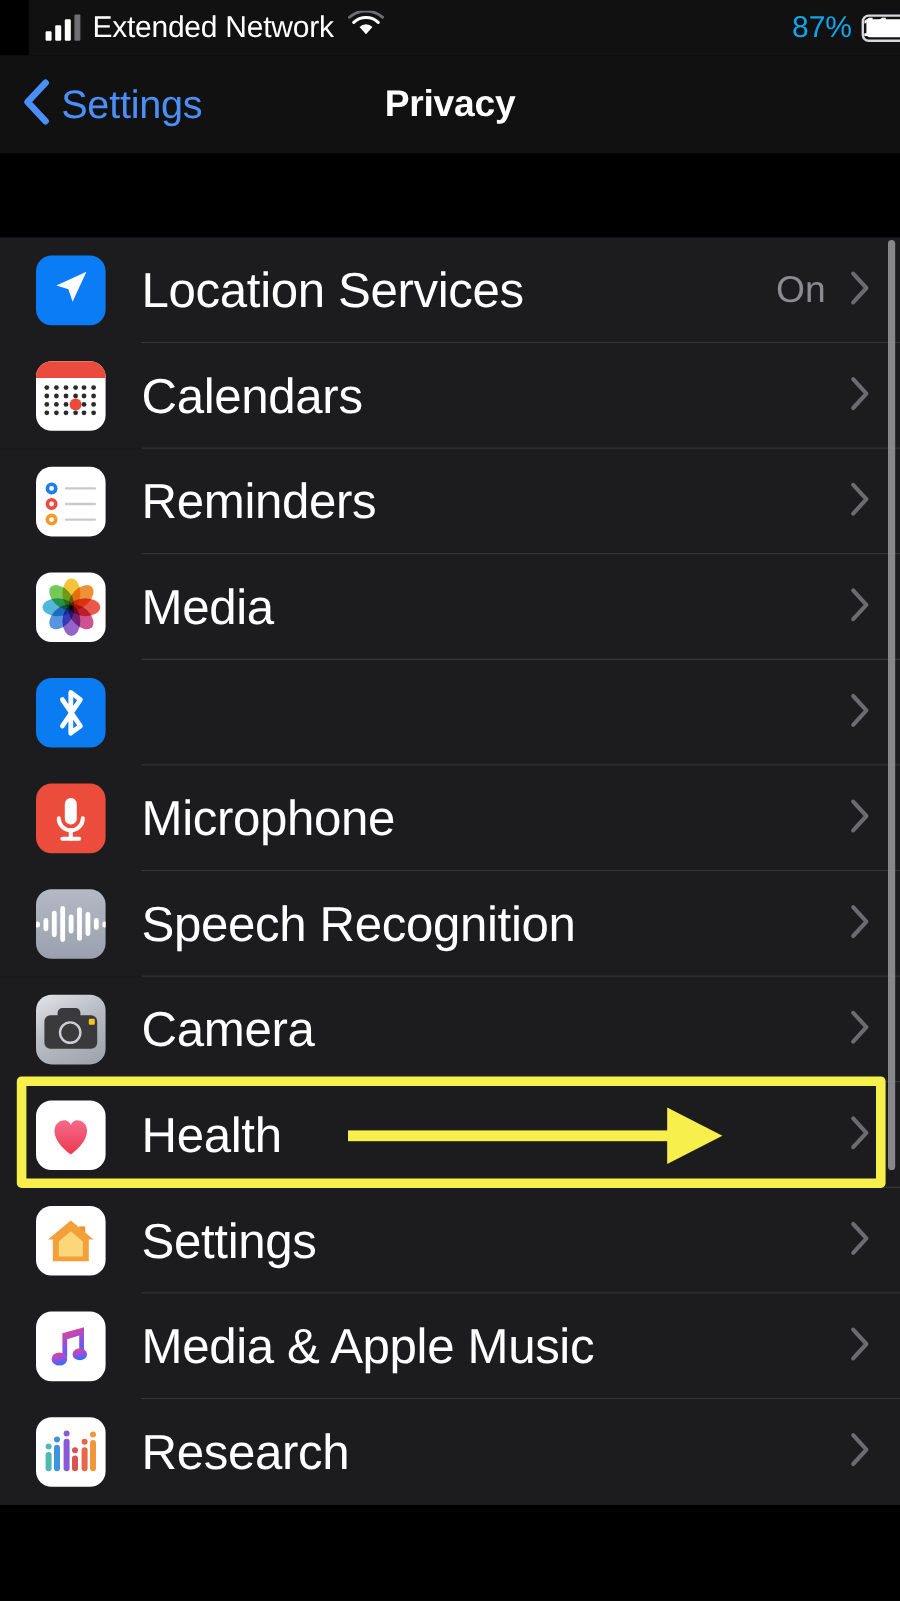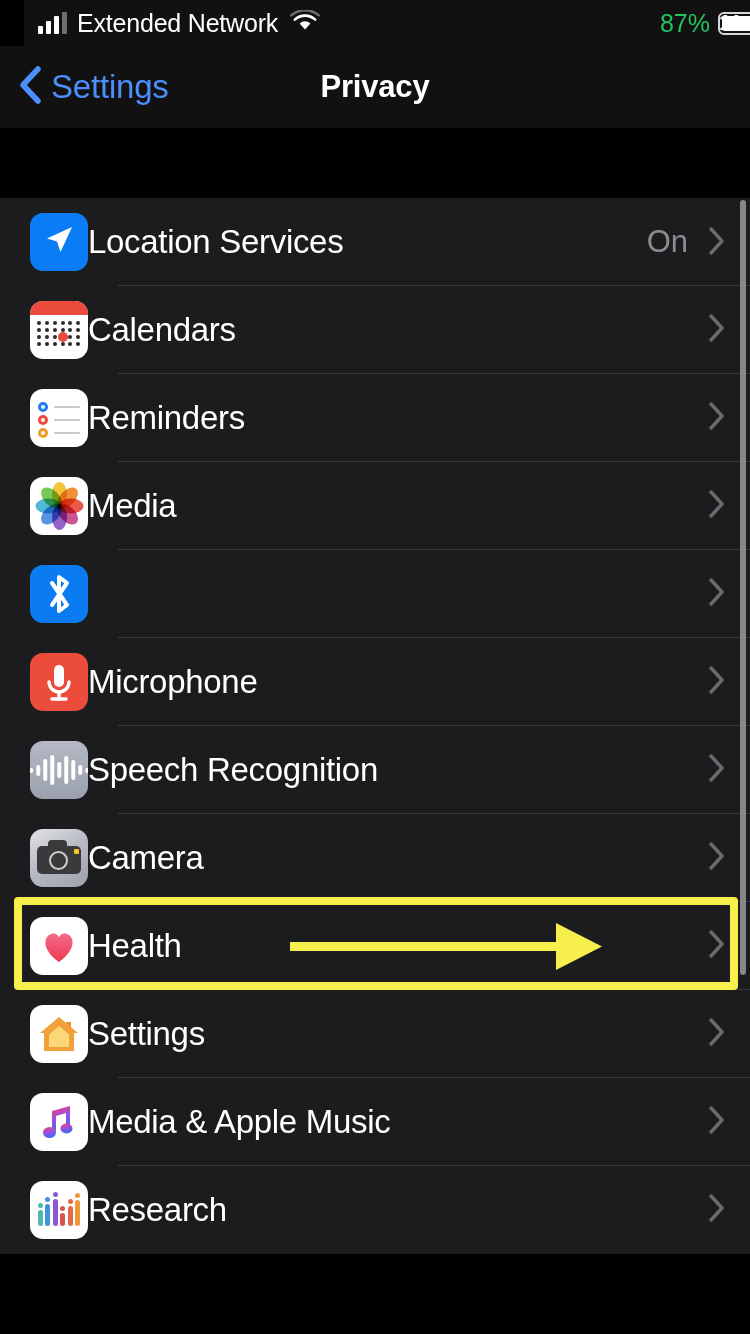--- a/index.html
+++ b/index.html
@@ -76,21 +76,21 @@
   }
   .status-right {
     position: absolute;
     right: 12px;
     display: flex;
     align-items: center;
     gap: 8px;
   }
   .battery-pct {
     font-size: 25px;
-    color: #22c55e;
+    color: #0ea5e9;
   }
   .battery {
     position: relative;
     width: 44px;
     height: 23px;
     border: 2.5px solid #d8d8dc;
     border-radius: 6px;
     box-sizing: border-box;
   }
   .battery::after {
@@ -182,21 +182,22 @@
   .row-icon {
     width: 58px;
     height: 58px;
     margin-left: 30px;
     border-radius: 13px;
     position: relative;
     flex: 0 0 auto;
     overflow: hidden;
   }
   .row-label {
-    font-size: 33px;
+    margin-left: 30px;
+    font-size: 41px;
     color: #ffffff;
     letter-spacing: -0.3px;
     white-space: nowrap;
   }
   .row-right {
     position: absolute;
     right: 24px;
     display: flex;
     align-items: flex-end;
     gap: 20px;

